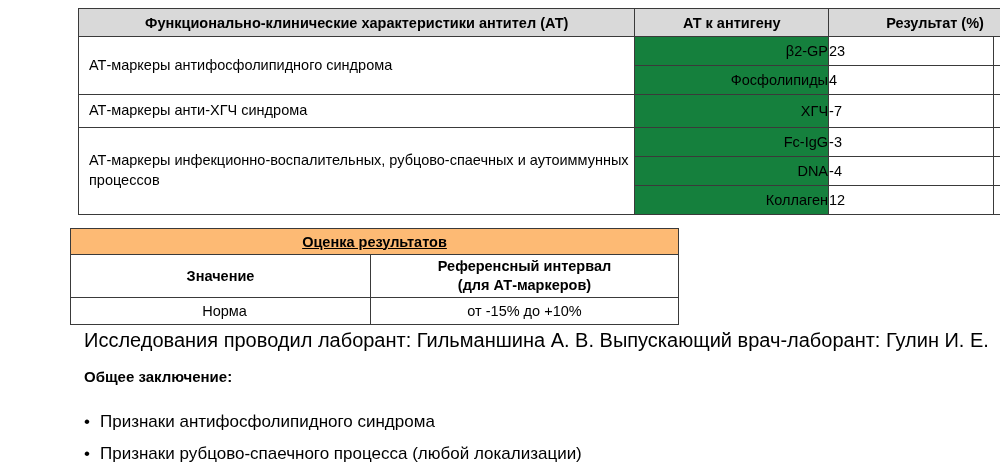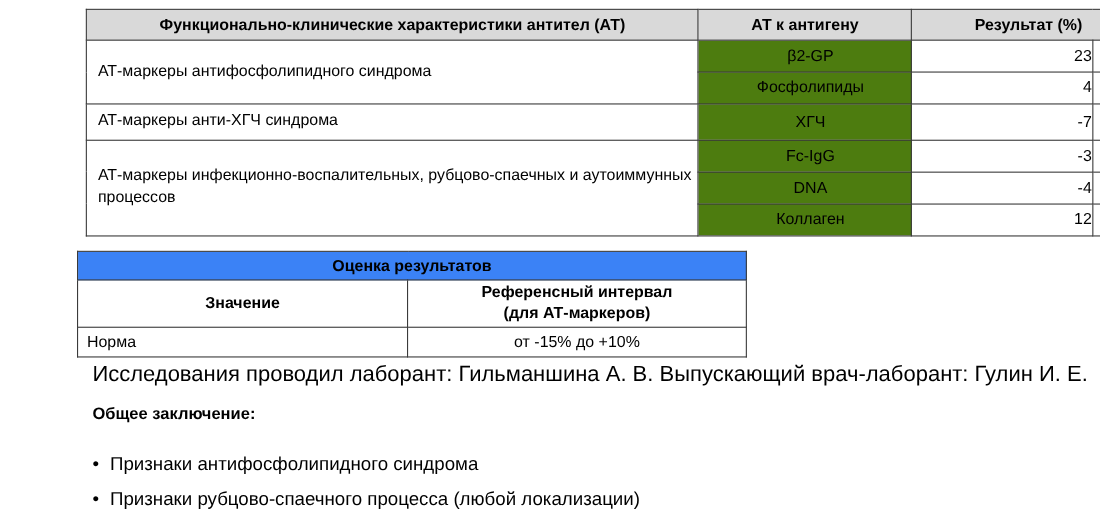--- a/index.html
+++ b/index.html
@@ -39,28 +39,28 @@
     height: 27px;
     font-size: 14.5px;
   }
   .ab-table td.group {
     text-align: left;
     padding: 6px 2px 6px 10px;
     background: #ffffff;
     line-height: 1.35;
   }
   .ab-table td.antigen {
-    background: #4d7c0f;
-    text-align: center;
+    background: #15803d;
+    text-align: right;
     padding-left: 10px;
     height: 28px;
   }
   .ab-table td.result {
     background: #ffffff;
-    text-align: right;
+    text-align: left;
     height: 28px;
   }
   .ab-table td.arrow {
     background: #ffffff;
     text-align: center;
     height: 28px;
     font-size: 16px;
   }
   .col-group  { width: 460px; }
   .col-antig  { width: 160px; }
@@ -78,32 +78,33 @@
     font-size: 14.5px;
   }
   .eval-table td, .eval-table th {
     border: 1px solid #3a3a3a;
     padding: 0;
   }
   .eval-table .title-cell {
     text-align: center;
     font-weight: bold;
     height: 25px;
-    background: #3b82f6;
+    background: #fdba74;
+    text-decoration: underline;
   }
   .eval-table .hdr {
     text-align: center;
     font-weight: bold;
     height: 42px;
     background: #ffffff;
     line-height: 1.3;
     vertical-align: middle;
   }
   .eval-table .val-name {
-    text-align: left;
+    text-align: center;
     padding-left: 8px;
     height: 26px;
   }
   .eval-table .val-range {
     text-align: center;
     height: 26px;
   }
   .ecol-1 { width: 300px; }
   .ecol-2 { width: 308px; }
 

